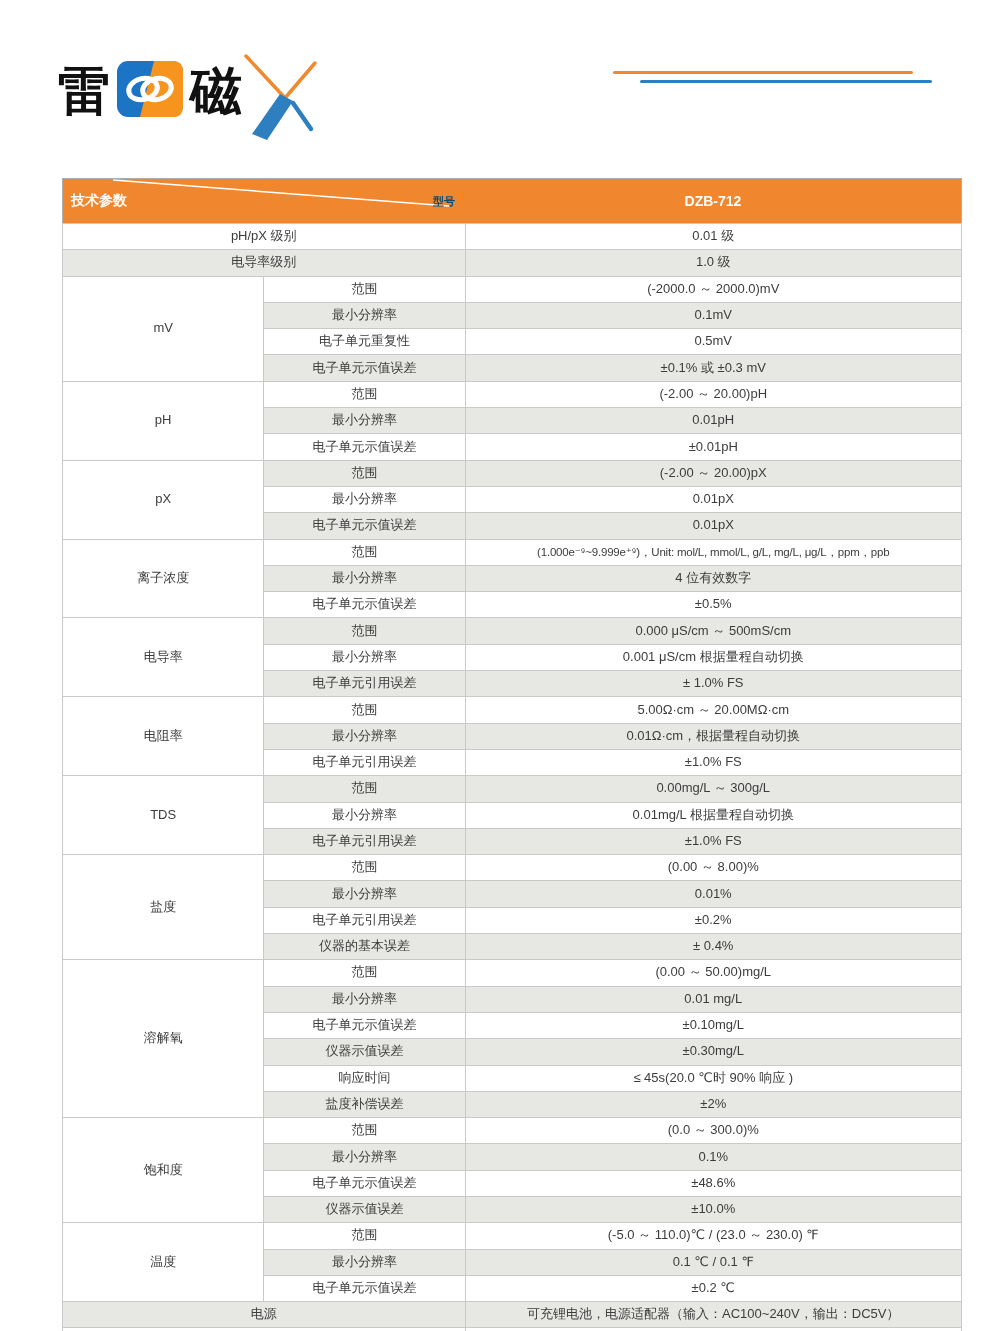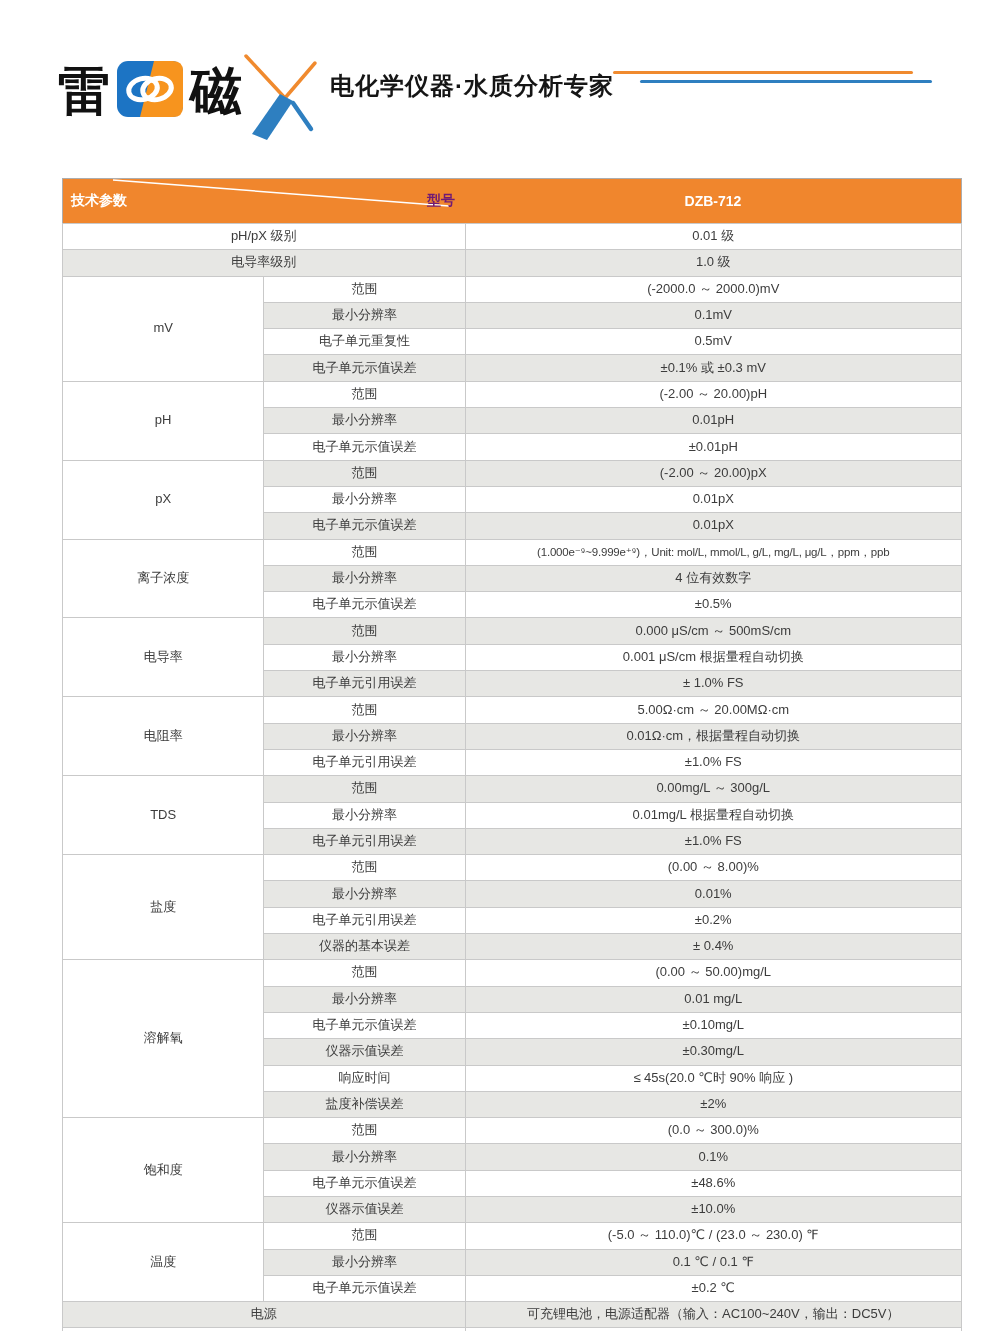--- a/index.html
+++ b/index.html
@@ -20,21 +20,21 @@
   
   .spec-wrap{position:absolute;left:62px;top:178px;width:866px;}
   table.spec{border-collapse:collapse;width:866px;table-layout:fixed;
              font-size:13px;color:#3c3c3c;}
   table.spec thead th{height:28px;padding:8px;border:0;}
   th.hd-left{width:386px;position:relative;text-align:left;}
   th.hd-right{width:480px;border-left:2px solid #fff;}
   .hd-param{position:absolute;left:8px;top:50%;transform:translateY(-50%);
             color:#fff;font-weight:bold;font-size:14px;}
   .hd-model{position:absolute;right:10px;top:50%;transform:translateY(-50%);
-            color:#701a75;font-weight:bold;font-size:14px;font-family:Liberation Serif, serif;}
+            color:#0c4a6e;font-weight:bold;font-size:11px;font-family:Liberation Serif, serif;}
   .hd-value{color:#fff;font-weight:bold;font-size:14px;text-align:center;}
   .hd-diag{position:absolute;left:0;top:0;}
 
   table.spec td{height:25.3px;padding:0 6px;border:1px solid #c9c9c9;
                 text-align:center;vertical-align:middle;line-height:1.15;
                 overflow:hidden;white-space:nowrap;}
   table.spec tr:nth-child(even) td{background:#e7e7e4;}
   table.spec td.group{background:#ffffff !important;margin-left:44px;}
   table.spec td.small{font-size:11.5px;letter-spacing:-0.2px;}
   table.spec{border:1px solid #adadad;}
@@ -61,21 +61,20 @@
 
   <span class="x-mark">
     <svg width="82" height="92" viewBox="0 0 82 92">
       <line x1="6" y1="6" x2="45" y2="48" stroke="#F08A2E" stroke-width="3.5" stroke-linecap="round"></line>
       <line x1="45" y1="48" x2="75" y2="13" stroke="#F08A2E" stroke-width="3.5" stroke-linecap="round"></line>
       <polygon points="40,44 53,51 27,90 12,84" fill="#2E7FC0"></polygon>
       <line x1="53" y1="53" x2="71" y2="79" stroke="#2E7FC0" stroke-width="4.5" stroke-linecap="round"></line>
     </svg>
   </span>
 
-  <div class="tagline">电化学仪器·水质分析专家</div>
   <div class="deco-line orange" style="background:#F08A2E;"></div>
   <div class="deco-line blue" style="background:#2E7FC0;"></div>
 
   <div class="spec-wrap">
     <table class="spec">
       <thead>
         <tr>
           <th class="hd-left" colspan="2" style="background:#F0862D;">
             <svg class="hd-diag" width="386" height="28" viewBox="0 0 386 28">
               <line x1="50" y1="1" x2="386" y2="27" stroke="#ffffff" stroke-width="1.5"></line>

